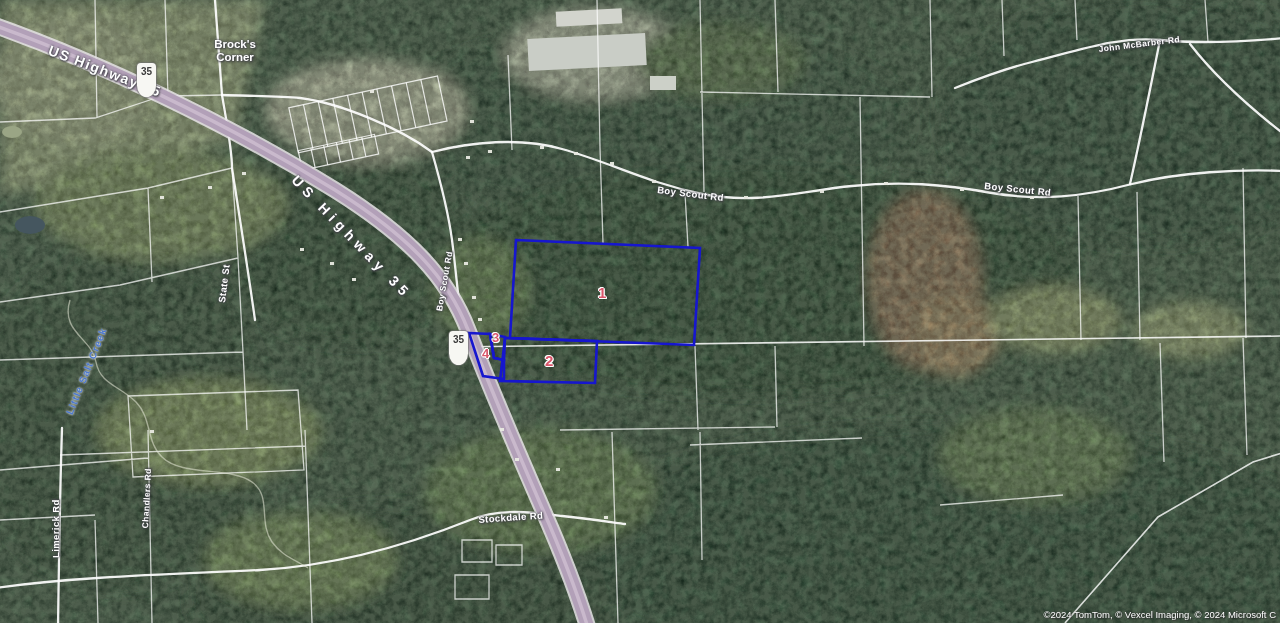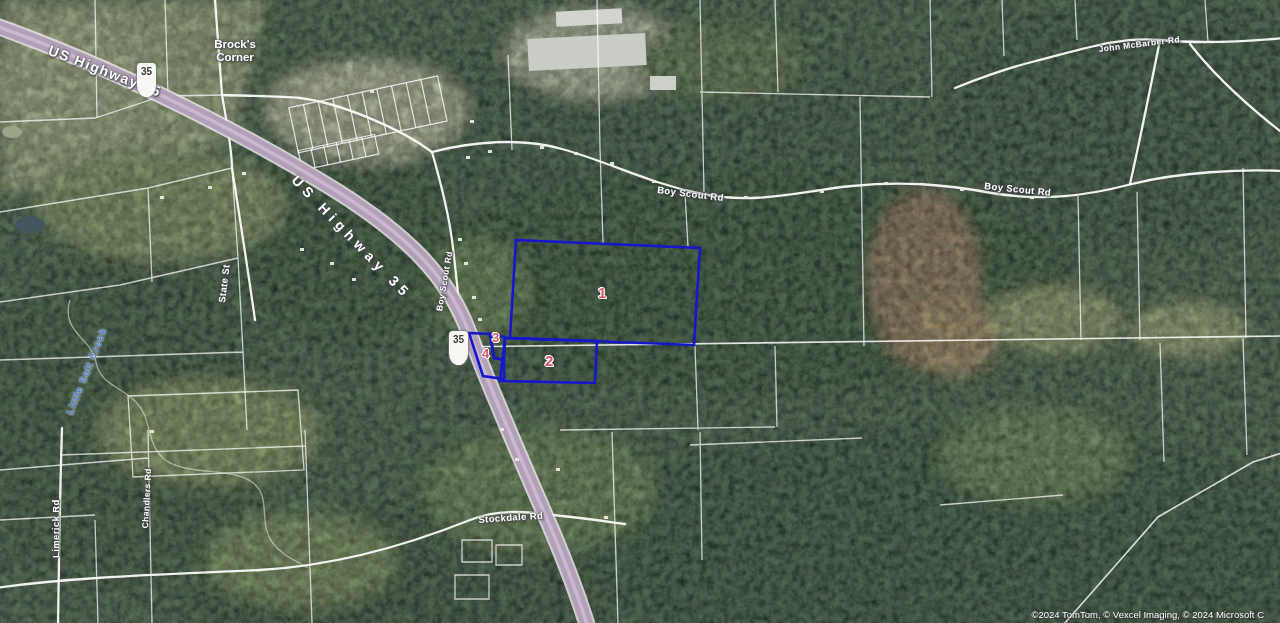--- a/index.html
+++ b/index.html
@@ -26,21 +26,21 @@
     font-size:10px;font-weight:700;text-align:center;line-height:17px;
     box-shadow:0 0 0 1px rgba(120,120,120,.55), 0 0 3px rgba(40,40,40,.4);
   }
   .parcel-num{
     position:absolute;color:#d9566b;font-weight:700;font-size:15px;
     text-shadow:-1px 0 #fff,1px 0 #fff,0 -1px #fff,0 1px #fff,1px 1px #fff,-1px -1px #fff;
     pointer-events:none;
   }
   .parcel-num.small{font-size:13px;}
   .attribution{
-    position:absolute;right:0;bottom:3px;padding-right:16px;
+    position:absolute;right:0;bottom:3px;padding-right:4px;
     color:#ffffff;font-size:9.5px;font-weight:400;white-space:nowrap;
     text-shadow:0 0 2px rgba(50,50,50,.95),1px 1px 1px rgba(50,50,50,.9);
   }
 </style>
 </head>
 <body>
 
 <div id="stage">
 
   <svg width="1280" height="623" viewBox="0 0 1280 623">

